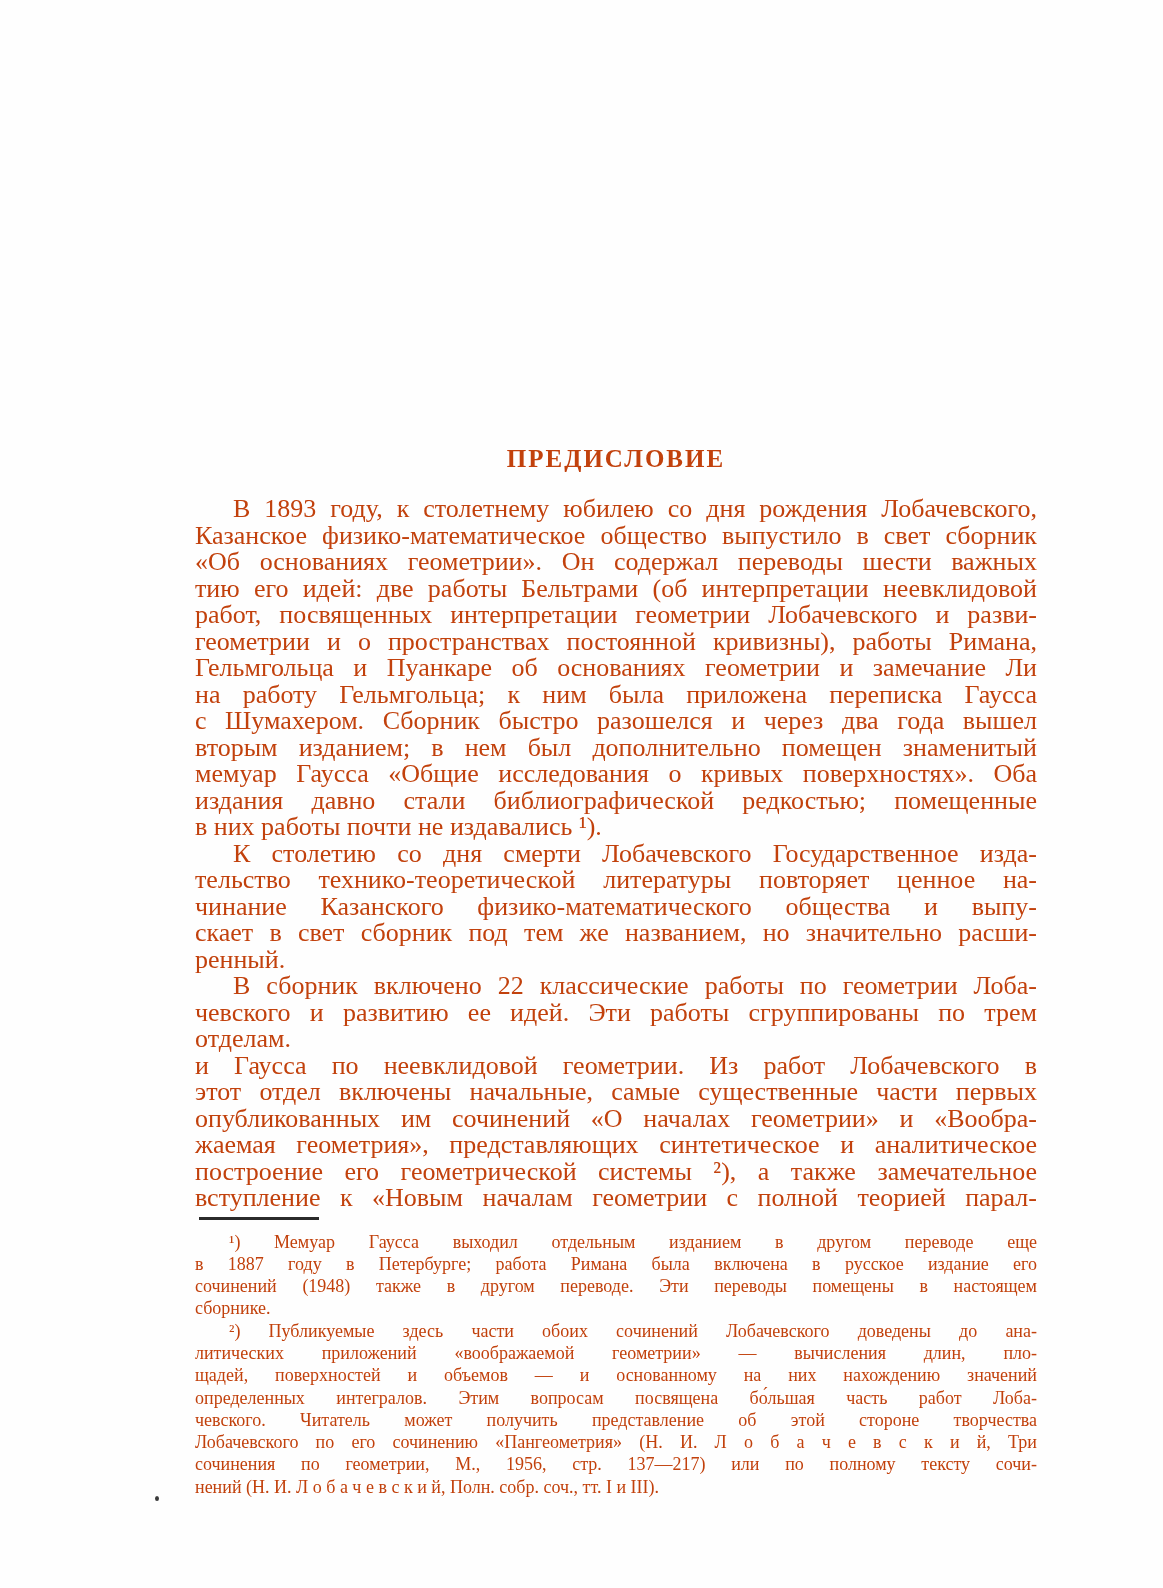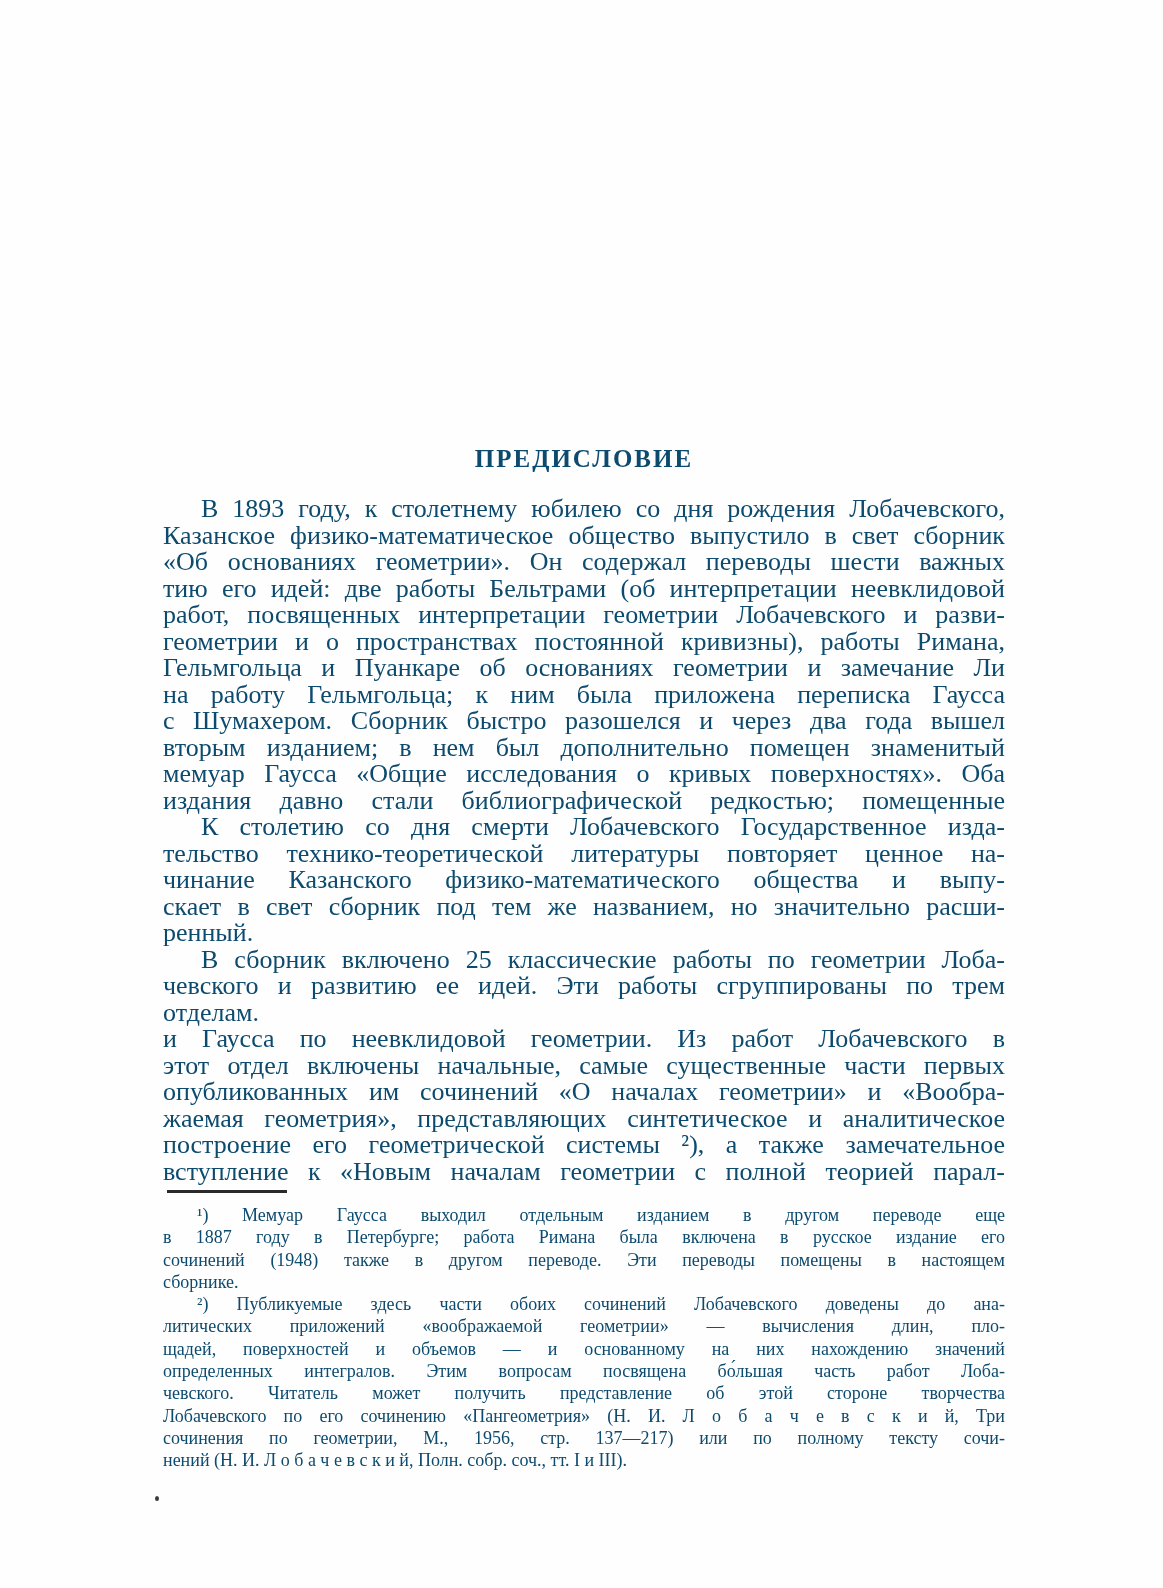--- a/index.html
+++ b/index.html
@@ -9,21 +9,22 @@
   }
   .page {
     position: relative;
     width: 1163px;
     height: 1588px;
     background: #fefefe;
     box-sizing: border-box;
     padding-top: 444px;
     overflow: hidden;
     font-family: "Liberation Serif", "DejaVu Serif", serif;
-    color: #0c4a6e;
+    color: #c2410c;
+    padding-left: 32px;
   }
   .content {
     margin-left: 163px;
     width: 842px;
   }
   .title {
     text-align: center;
     font-weight: bold;
     font-size: 25px;
     line-height: 30px;
@@ -81,30 +82,31 @@
           <div class="line">«Об основаниях геометрии». Он содержал переводы шести важных</div>
           <div class="line">тию его идей: две работы Бельтрами (об интерпретации неевклидовой</div>
           <div class="line">работ, посвященных интерпретации геометрии Лобачевского и разви-</div>
           <div class="line">геометрии и о пространствах постоянной кривизны), работы Римана,</div>
           <div class="line">Гельмгольца и Пуанкаре об основаниях геометрии и замечание Ли</div>
           <div class="line">на работу Гельмгольца; к ним была приложена переписка Гаусса</div>
           <div class="line">с Шумахером. Сборник быстро разошелся и через два года вышел</div>
           <div class="line">вторым изданием; в нем был дополнительно помещен знаменитый</div>
           <div class="line">мемуар Гаусса «Общие исследования о кривых поверхностях». Оба</div>
           <div class="line">издания давно стали библиографической редкостью; помещенные</div>
+          <div class="line last">в них работы почти не издавались ¹).</div>
         </div>
         <div class="paragraph">
           <div class="line indent">К столетию со дня смерти Лобачевского Государственное изда-</div>
           <div class="line">тельство технико-теоретической литературы повторяет ценное на-</div>
           <div class="line">чинание Казанского физико-математического общества и выпу-</div>
           <div class="line">скает в свет сборник под тем же названием, но значительно расши-</div>
           <div class="line last">ренный.</div>
         </div>
         <div class="paragraph">
-          <div class="line indent">В сборник включено 25 классические работы по геометрии Лоба-</div>
+          <div class="line indent">В сборник включено 22 классические работы по геометрии Лоба-</div>
           <div class="line">чевского и развитию ее идей. Эти работы сгруппированы по трем</div>
           <div class="line last">отделам.</div>
         </div>
         <div class="paragraph">
           <div class="line">и Гаусса по неевклидовой геометрии. Из работ Лобачевского в</div>
           <div class="line">этот отдел включены начальные, самые существенные части первых</div>
           <div class="line">опубликованных им сочинений «О началах геометрии» и «Вообра-</div>
           <div class="line">жаемая геометрия», представляющих синтетическое и аналитическое</div>
           <div class="line">построение его геометрической системы ²), а также замечательное</div>
           <div class="line">вступление к «Новым началам геометрии с полной теорией парал-</div>

